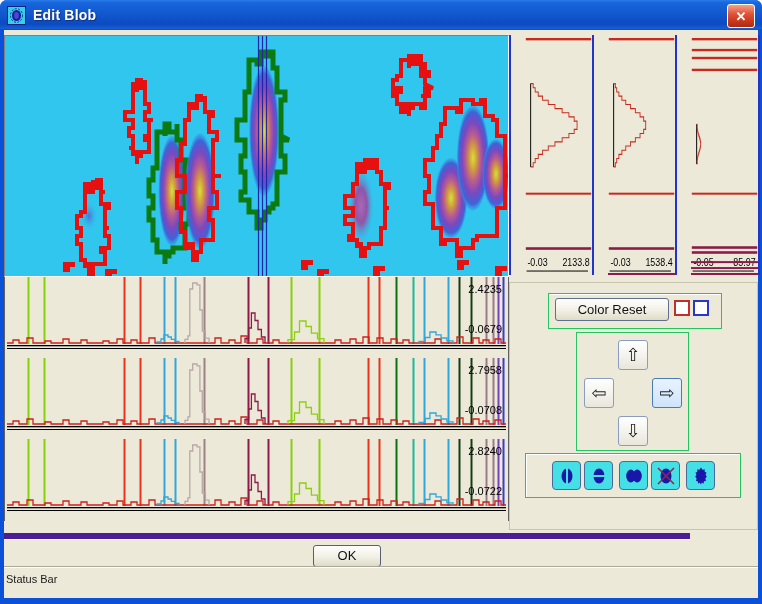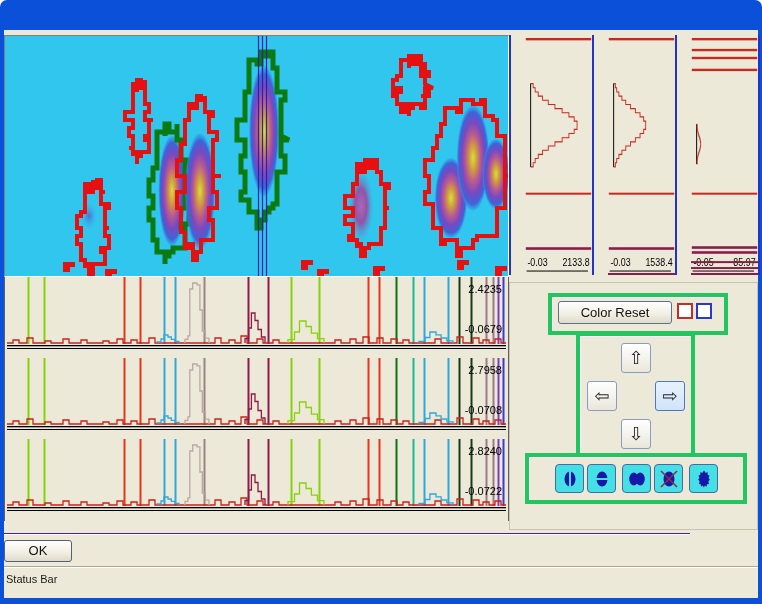--- a/index.html
+++ b/index.html
@@ -18,50 +18,61 @@
   .panel{position:absolute;}
   #image-panel{left:0;top:5px;width:503px;height:240px;border:1px solid;border-color:#808080 #ffffff #ffffff #808080;background:#30c6ee;}
   #image-panel svg{display:block;}
   #hist-panel{left:505px;top:5px;width:249px;height:240px;display:flex;border-left:2px solid #2233cc;}
   .hist-sub{flex:1;position:relative;background:#ece9d8;border-right:2px solid #2233cc;margin-left:14px;}
   .hist-sub svg{display:block;width:100%;height:100%;}
   #spectra-panel{left:0;top:247px;width:503px;height:244px;border-left:1px solid #606060;border-right:1px solid #606060;background:#ece9d8;}
   .spec-sub{position:relative;width:447px;height:81px;background:#ece9d8;}
   .spec-sub svg{display:block;}
   #control-panel{left:505px;top:252px;width:249px;height:248px;background:#ece9d8;border:1px solid #c8c4b0;box-sizing:border-box;}
-  .groupbox{position:absolute;border:4px solid #22c55e;box-shadow:inset 1px 1px 0 #fff;}
+  .groupbox{position:absolute;border:1px solid #22c55e;box-shadow:inset 1px 1px 0 #fff;}
   #color-reset-group{left:38px;top:10px;width:172px;height:34px;}
   #arrow-group{left:66px;top:49px;width:111px;height:117px;}
   #tools-group{left:15px;top:170px;width:214px;height:43px;}
   .xp-btn{border:1px solid #5f6f8f;border-radius:3px;background:linear-gradient(to bottom,#fefefe,#f2f0e4 55%,#dedbc8);
     font-size:13px;color:#111;display:flex;align-items:center;justify-content:center;cursor:default;}
   #color-reset-btn{position:absolute;left:6px;top:4px;width:114px;height:23px;}
   .swatch{position:absolute;top:6px;width:12px;height:12px;background:#fff;border-width:2px;border-style:solid;}
   #swatch-red{left:125px;}
   #swatch-blue{left:144px;}
   .arrow-btn{position:absolute;width:28px;height:28px;border:1px solid #8a9cc0;border-radius:3px;
     background:linear-gradient(to bottom,#ffffff,#e9e7db);font-size:18px;color:#222;
     display:flex;align-items:center;justify-content:center;cursor:default;}
   #arrow-up{left:41px;top:7px;}
   #arrow-left{left:7px;top:45px;}
   #arrow-right{left:75px;top:45px;background:linear-gradient(to bottom,#e8f2fe,#cfe4fa);border-color:#4a7ab8;}
   #arrow-down{left:41px;top:83px;}
   .tool-btn{position:absolute;top:7px;width:27px;height:27px;border:1px solid #4a6a9c;border-radius:4px;background:#45e0e6;
     display:flex;align-items:center;justify-content:center;cursor:default;}
   #tool-0{left:26px;} #tool-1{left:58px;} #tool-2{left:93px;} #tool-3{left:125px;} #tool-4{left:160px;}
-  #ok-strip{left:0;top:503px;width:686px;height:33px;border-top:1px solid #4c1d95;box-shadow:inset 0 1px 0 #fff;
-    display:flex;align-items:center;justify-content:flex-start;}
+  #ok-strip{left:0;top:503px;width:686px;height:33px;border-top:6px solid #4c1d95;box-shadow:inset 0 1px 0 #fff;
+    display:flex;align-items:center;justify-content:center;}
   #ok-btn{width:68px;height:22px;border:1px solid #56606e;border-radius:3px;}
   #status-bar{left:0;top:536px;width:754px;height:50px;border-top:1px solid #aca899;box-shadow:inset 0 1px 0 #fff;
     font-size:11px;color:#1a1a1a;padding:6px 0 0 2px;box-sizing:border-box;}
 </style>
 </head>
 <body>
 
 <div id="win">
+  <div id="titlebar">
+    <div id="title-icon">
+      <svg width="15" height="15" viewBox="0 0 15 15">
+        <ellipse cx="7.5" cy="7.5" rx="4.5" ry="5.5" fill="#1a1aa0"></ellipse>
+        <ellipse cx="7.5" cy="7.5" rx="2.4" ry="3.4" fill="#4a4ad0"></ellipse>
+        <ellipse cx="7.5" cy="7.5" rx="6" ry="6.8" fill="none" stroke="#103080" stroke-width="1" stroke-dasharray="2,1.5"></ellipse>
+      </svg>
+    </div>
+    <div id="title-text">Edit Blob</div>
+    <div id="close-btn">✕</div>
+  </div>
 
   <div id="content">
 
     <div id="image-panel" class="panel">
         <svg width="503" height="240" viewBox="0 0 503 240">
           <defs>
             <radialGradient id="rainbowG" cx="0.5" cy="0.5" r="0.55">
               <stop offset="0%" stop-color="#d8e03c"></stop>
               <stop offset="22%" stop-color="#cf9a3e"></stop>
               <stop offset="42%" stop-color="#b85a92"></stop>

